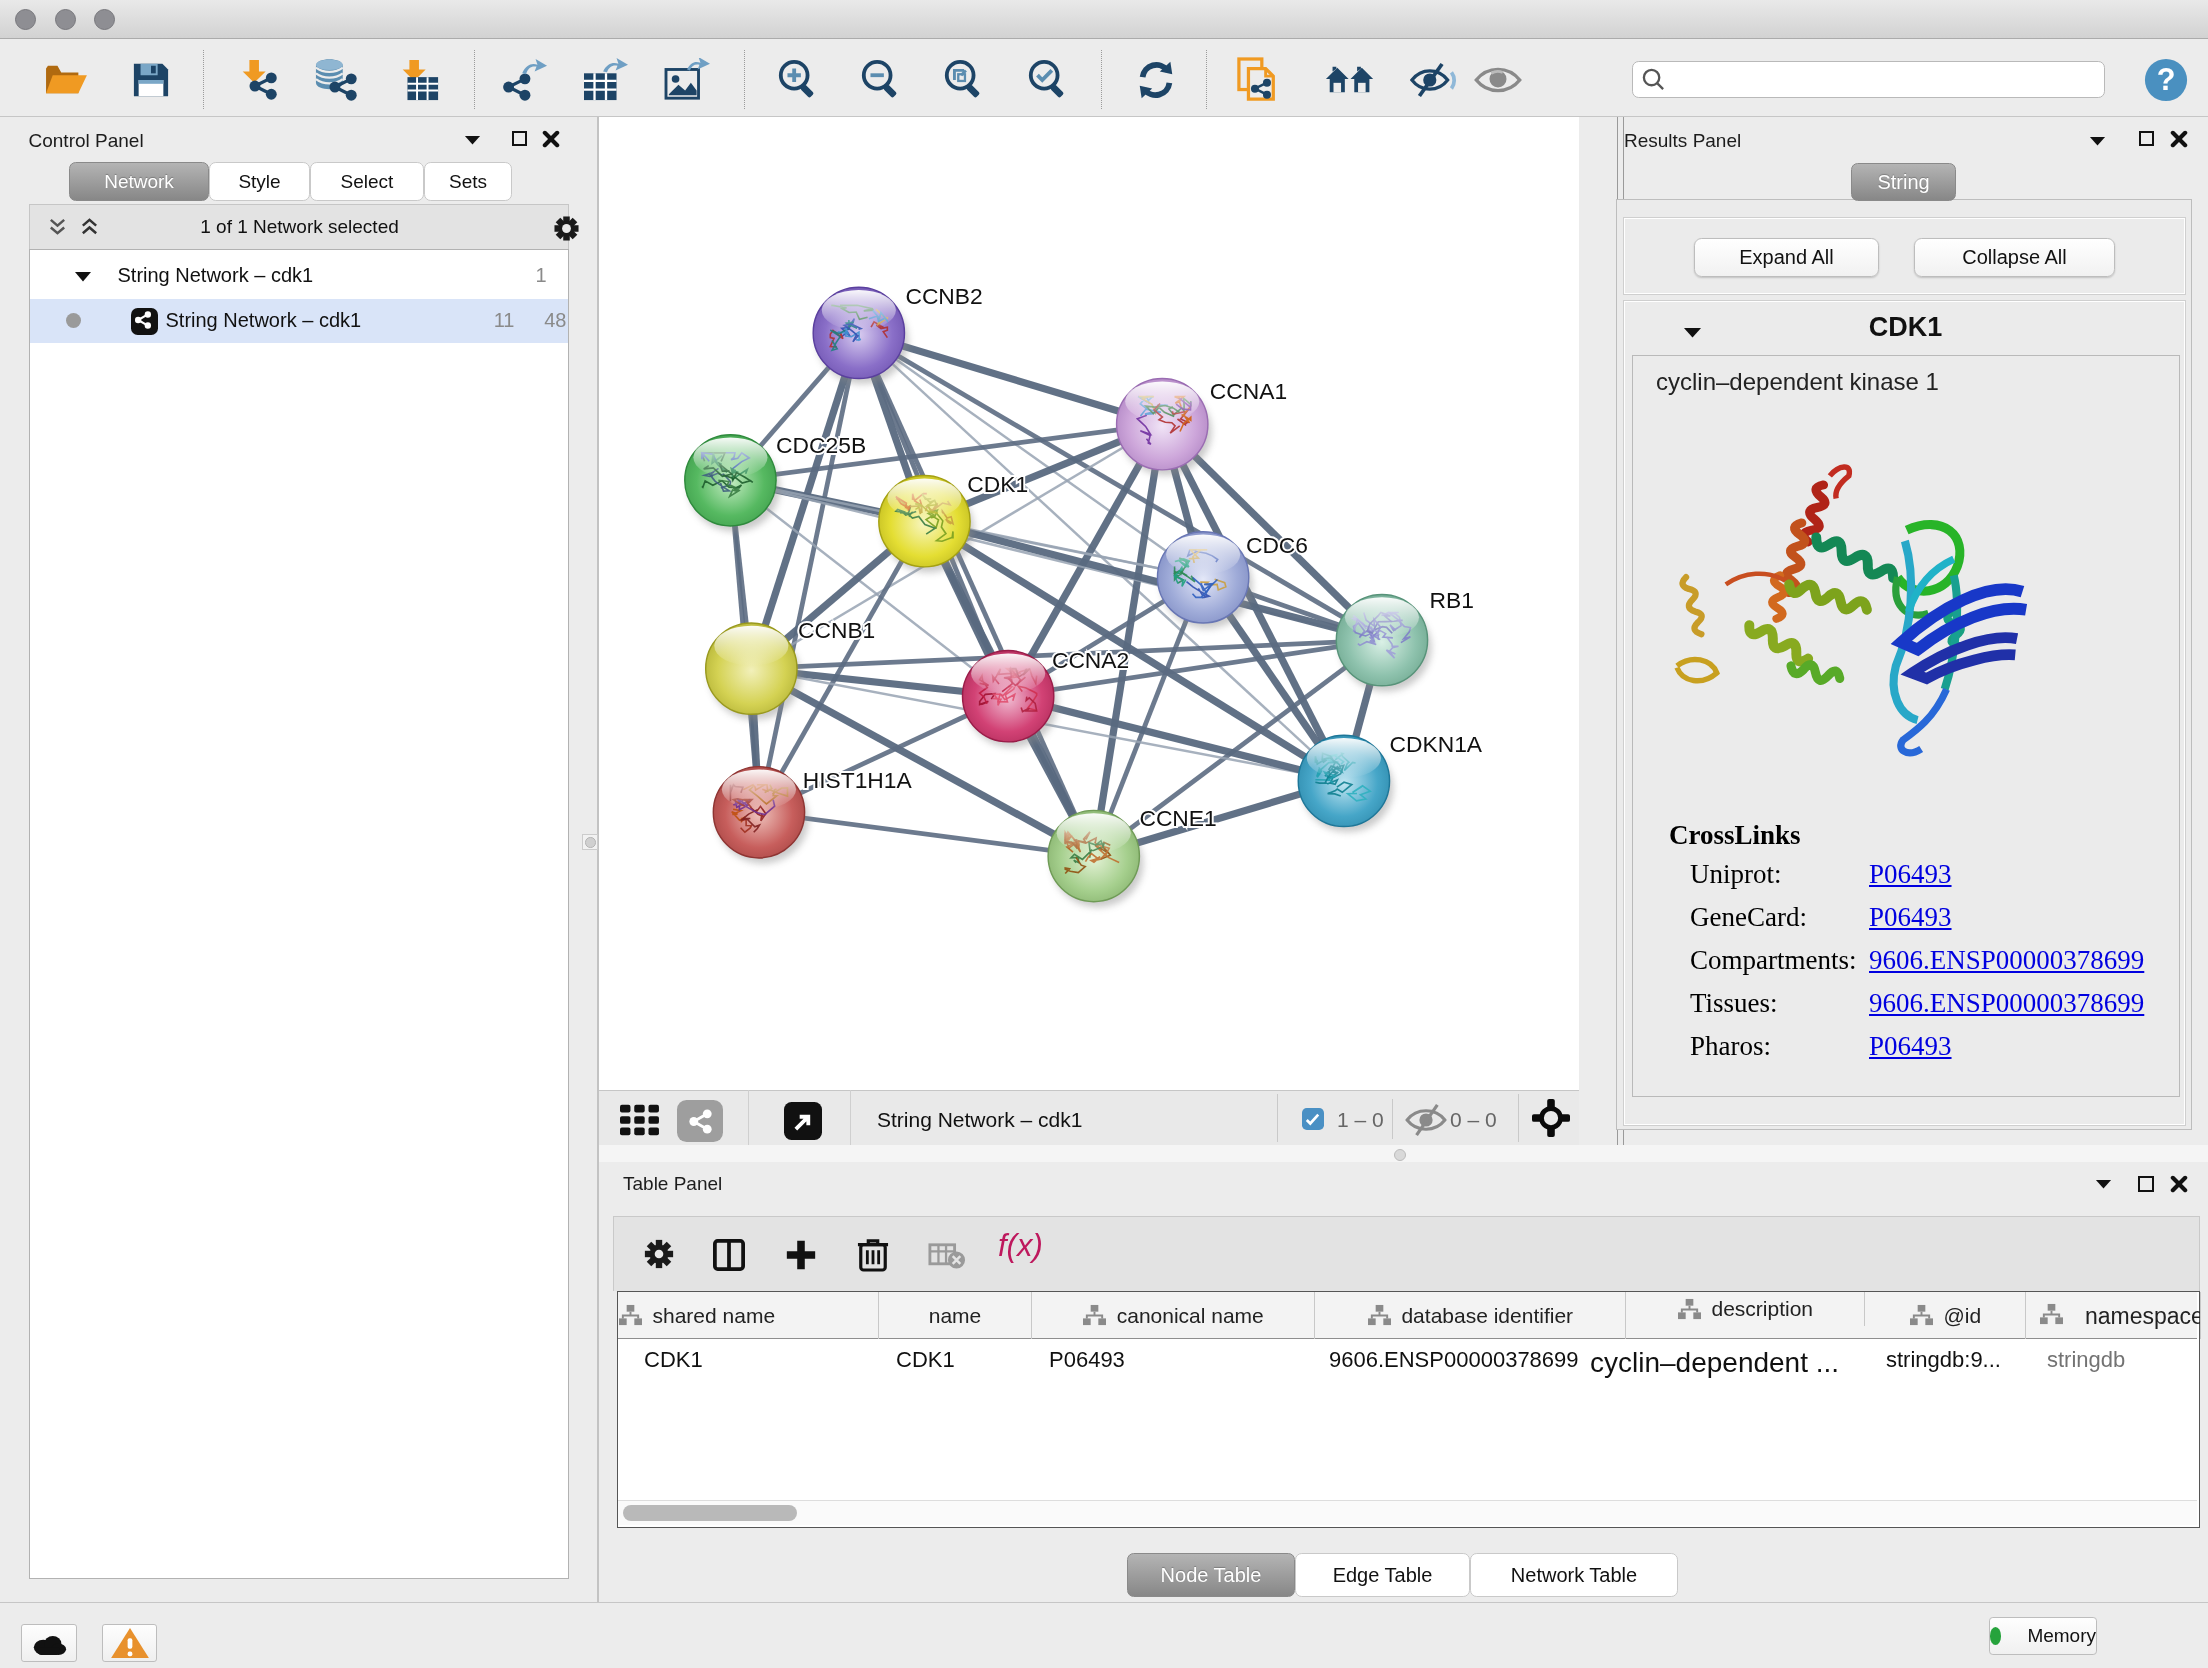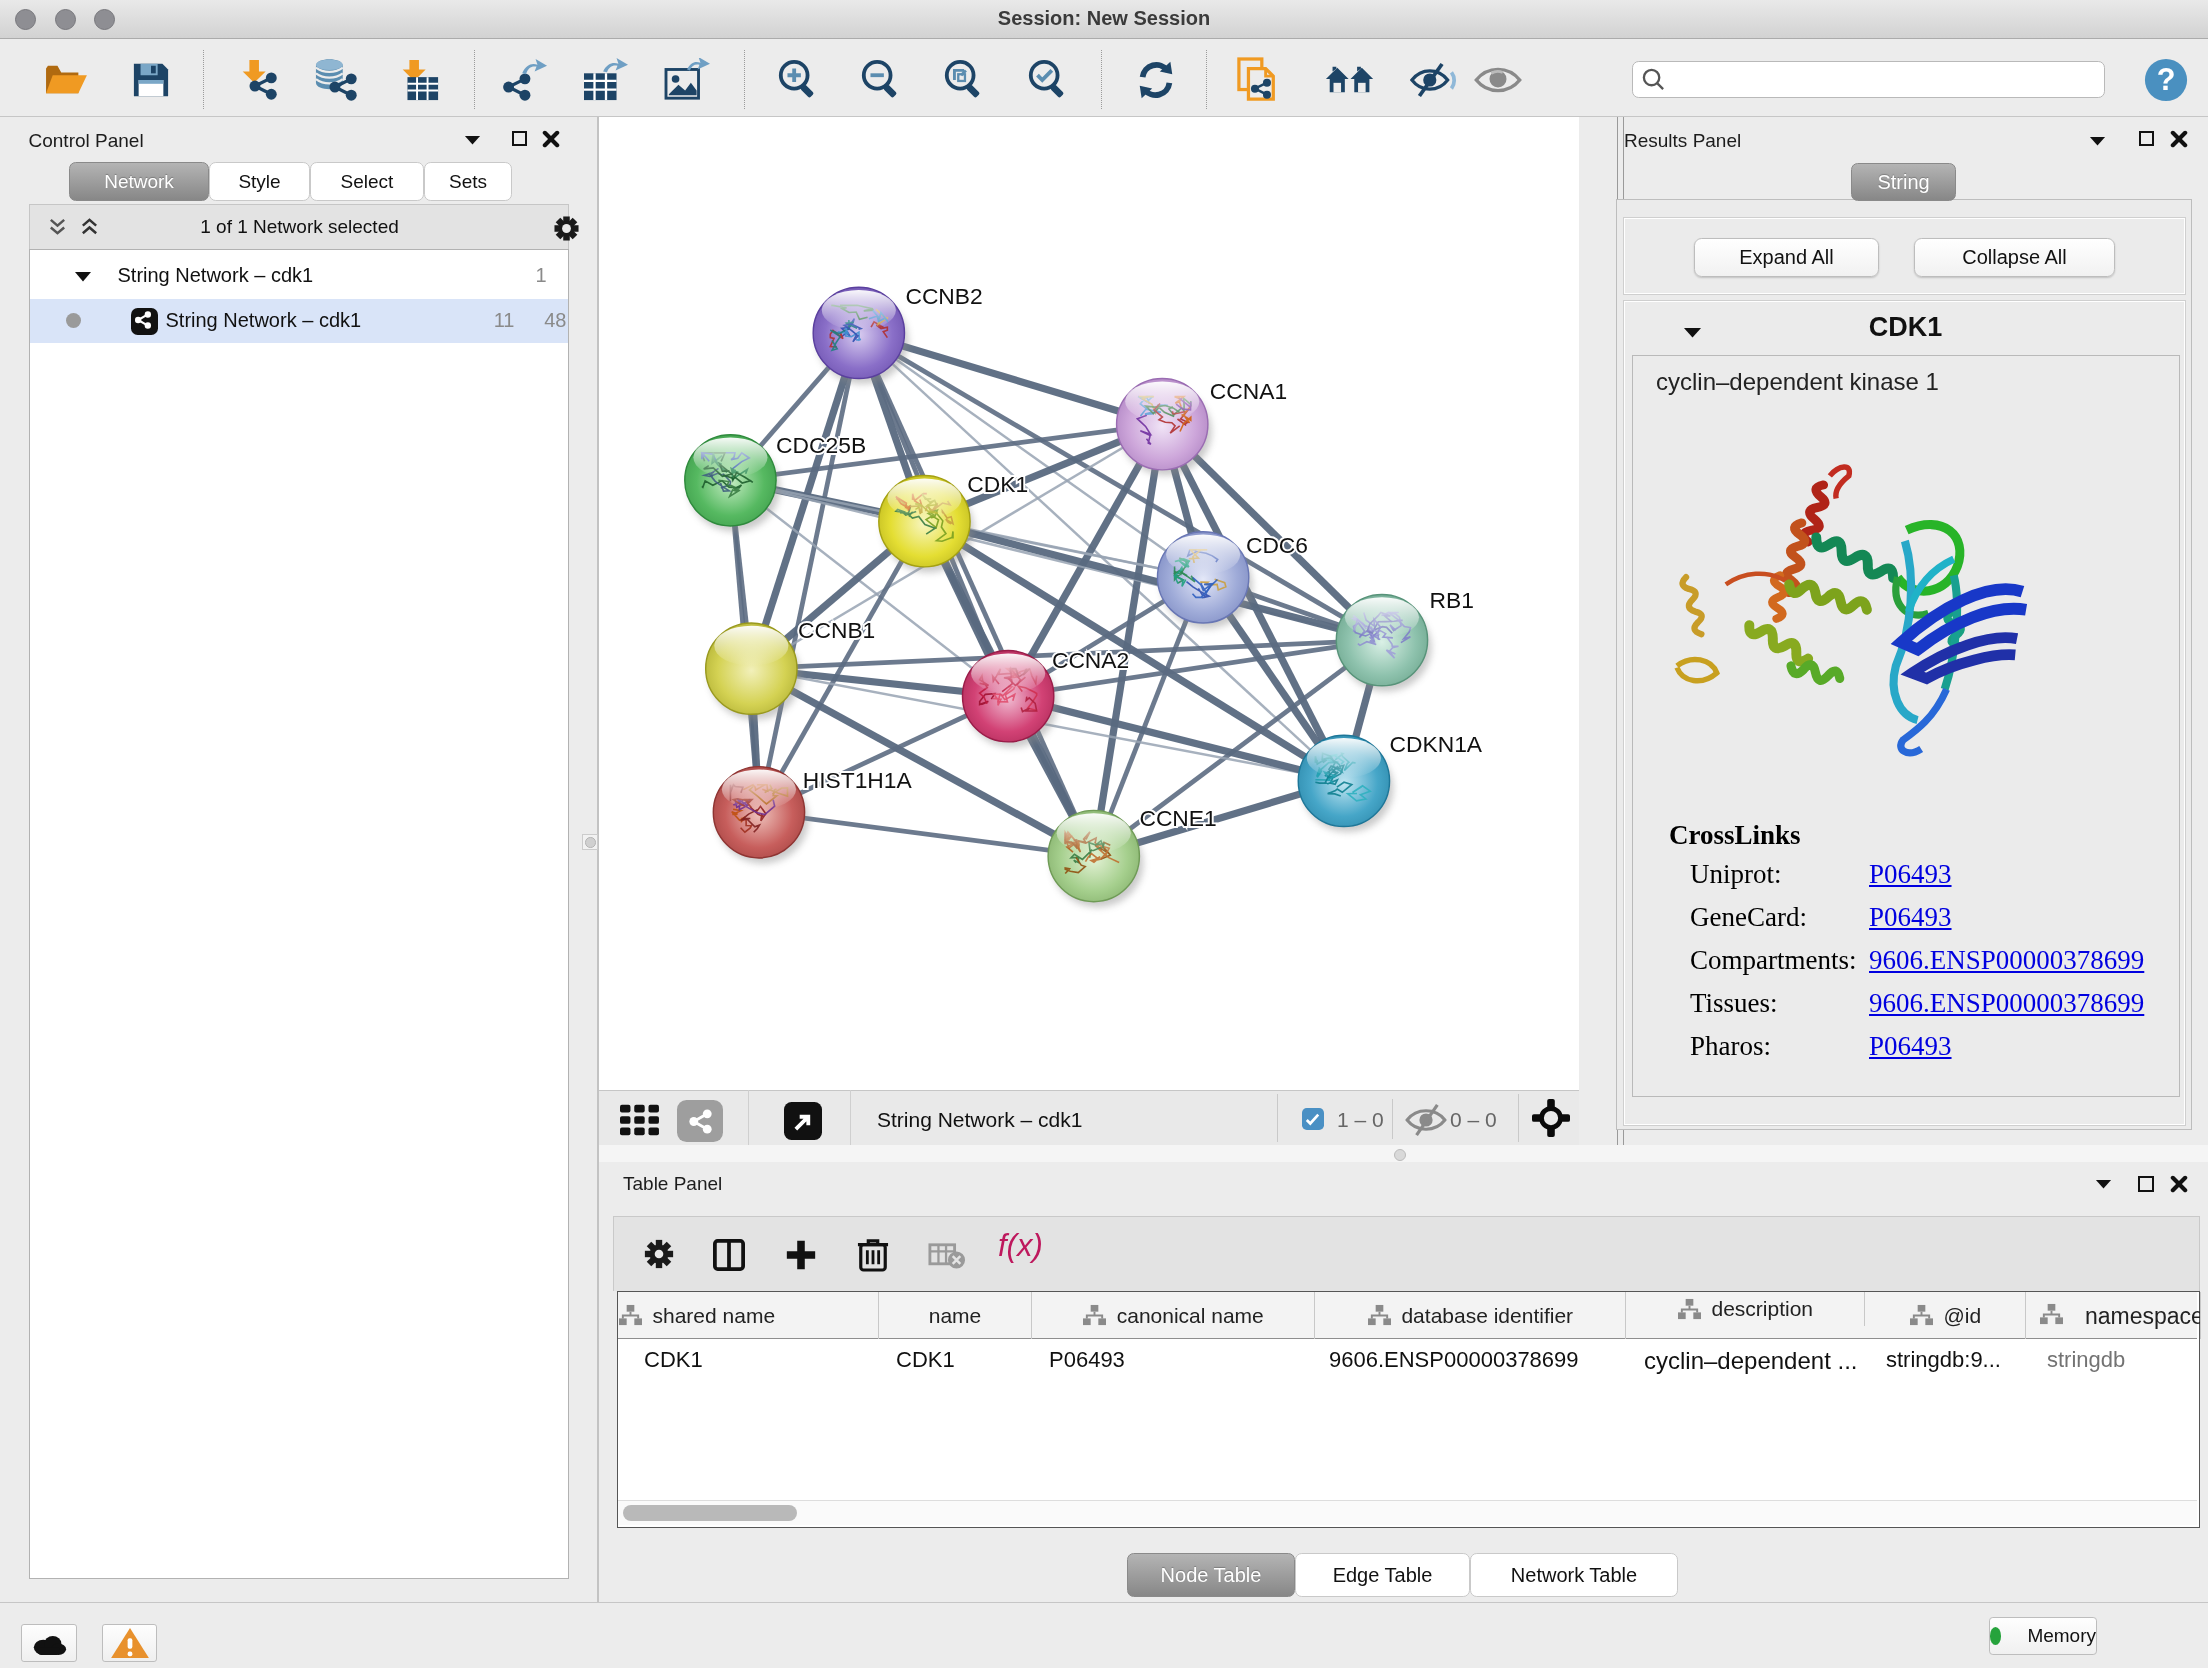--- a/index.html
+++ b/index.html
@@ -5,21 +5,20 @@
 .abs{position:absolute}
 .ptitle{font-size:19px;color:#1c1c1c}
 .tab{position:absolute;display:flex;align-items:center;justify-content:center;font-size:19px;border-radius:6.7px 6.7px 6.7px 6.7px;border:1px solid #c9c9c9;background:#fff;color:#111}
 .tabsel{background:linear-gradient(#b4b4b4,#878787);color:#fff;border-color:#8a8a8a;text-shadow:0 -1px 1px rgba(0,0,0,0.25)}
 .btn{position:absolute;display:flex;align-items:center;justify-content:center;font-size:20px;color:#111;background:linear-gradient(#ffffff,#f1f1f1);border:1px solid #bdbdbd;border-radius:7.6px;box-shadow:0 1px 1.9px rgba(0,0,0,0.18)}
 </style></head><body>
 <div class="abs" style="left:0;top:0;width:2208px;height:39px;background:linear-gradient(#e9e9e9,#d2d2d2);border-bottom:1px solid #ababab">
 <div class="abs" style="left:15px;top:8.6px;width:21px;height:21px;border-radius:50%;background:#8e8e93;border:1px solid #77777c"></div>
 <div class="abs" style="left:55px;top:8.6px;width:21px;height:21px;border-radius:50%;background:#8e8e93;border:1px solid #77777c"></div>
 <div class="abs" style="left:94px;top:8.6px;width:21px;height:21px;border-radius:50%;background:#8e8e93;border:1px solid #77777c"></div>
-<div class="abs" style="left:0;top:6.7px;width:2208px;text-align:center;font-size:20px;font-weight:bold;color:#3a3a3a">Session: New Session</div>
 </div>
 <div class="abs" style="left:0;top:39px;width:2208px;height:78px;background:#ececec;border-bottom:1px solid #c6c6c6">
     <div class="abs" style="left:44px;top:22px"><svg width="44" height="38" viewBox="0 0 46 40" style="">
         <path d="M2 8 L2 34 L36 34 L36 12 L18 12 L14 5 L4 5 Z" fill="#b06a10"></path>
         <path d="M9 15 L45 15 L36 34 L2 34 Z" fill="#f09a22"></path>
       </svg></div>
     <div class="abs" style="left:131px;top:22px"><svg width="40" height="38" viewBox="0 0 42 40" style="">
         <path d="M3 3 L33 3 L39 9 L39 37 L3 37 Z" fill="#1d4466"></path>
         <rect x="10" y="3" width="18" height="12" fill="#7aa7c7"></rect>
         <rect x="21" y="5" width="5" height="8" fill="#1d4466"></rect>
@@ -791,21 +790,21 @@
             </g>
           </svg></span>
         <span style="position:absolute;left:59px;top:10.5px;font-size:23px">namespace</span>
       </div>
     </div>
 <div class="abs" style="left:0;top:47px;width:1579px;height:42px;background:#fff">
       <div class="abs" style="left:26px;top:7.6px;font-size:22px;color:#111;white-space:nowrap">CDK1</div>
       <div class="abs" style="left:278px;top:7.6px;font-size:22px;color:#111;white-space:nowrap">CDK1</div>
       <div class="abs" style="left:431px;top:7.6px;font-size:22px;color:#111;white-space:nowrap">P06493</div>
       <div class="abs" style="left:711px;top:7.6px;font-size:22px;color:#111;white-space:nowrap">9606.ENSP00000378699</div>
-      <div class="abs" style="left:1026px;top:7.6px;font-size:24px;color:#111;white-space:nowrap">cyclin–dependent ...</div>
+      <div class="abs" style="left:972px;top:7.6px;font-size:28px;color:#111;white-space:nowrap">cyclin–dependent ...</div>
       <div class="abs" style="left:1268px;top:7.6px;font-size:22px;color:#111;white-space:nowrap">stringdb:9...</div>
       <div class="abs" style="left:1429px;top:7.6px;font-size:22px;color:#737373;white-space:nowrap">stringdb</div>
     </div>
 <div class="abs" style="left:0;top:208px;width:1579px;height:25px;background:#fafafa;border-top:1px solid #ddd">
   <div class="abs" style="left:4.8px;top:3.8px;width:174px;height:16px;background:#b9b9b9;border-radius:8.6px"></div>
 </div>
 </div>
 <div class="tab tabsel" style="left:1127px;top:1553px;width:168px;height:44px;font-size:20px">Node Table</div>
 <div class="tab" style="left:1295px;top:1553px;width:175px;height:44px;font-size:20px">Edge Table</div>
 <div class="tab" style="left:1470px;top:1553px;width:208px;height:44px;font-size:20px">Network Table</div>

